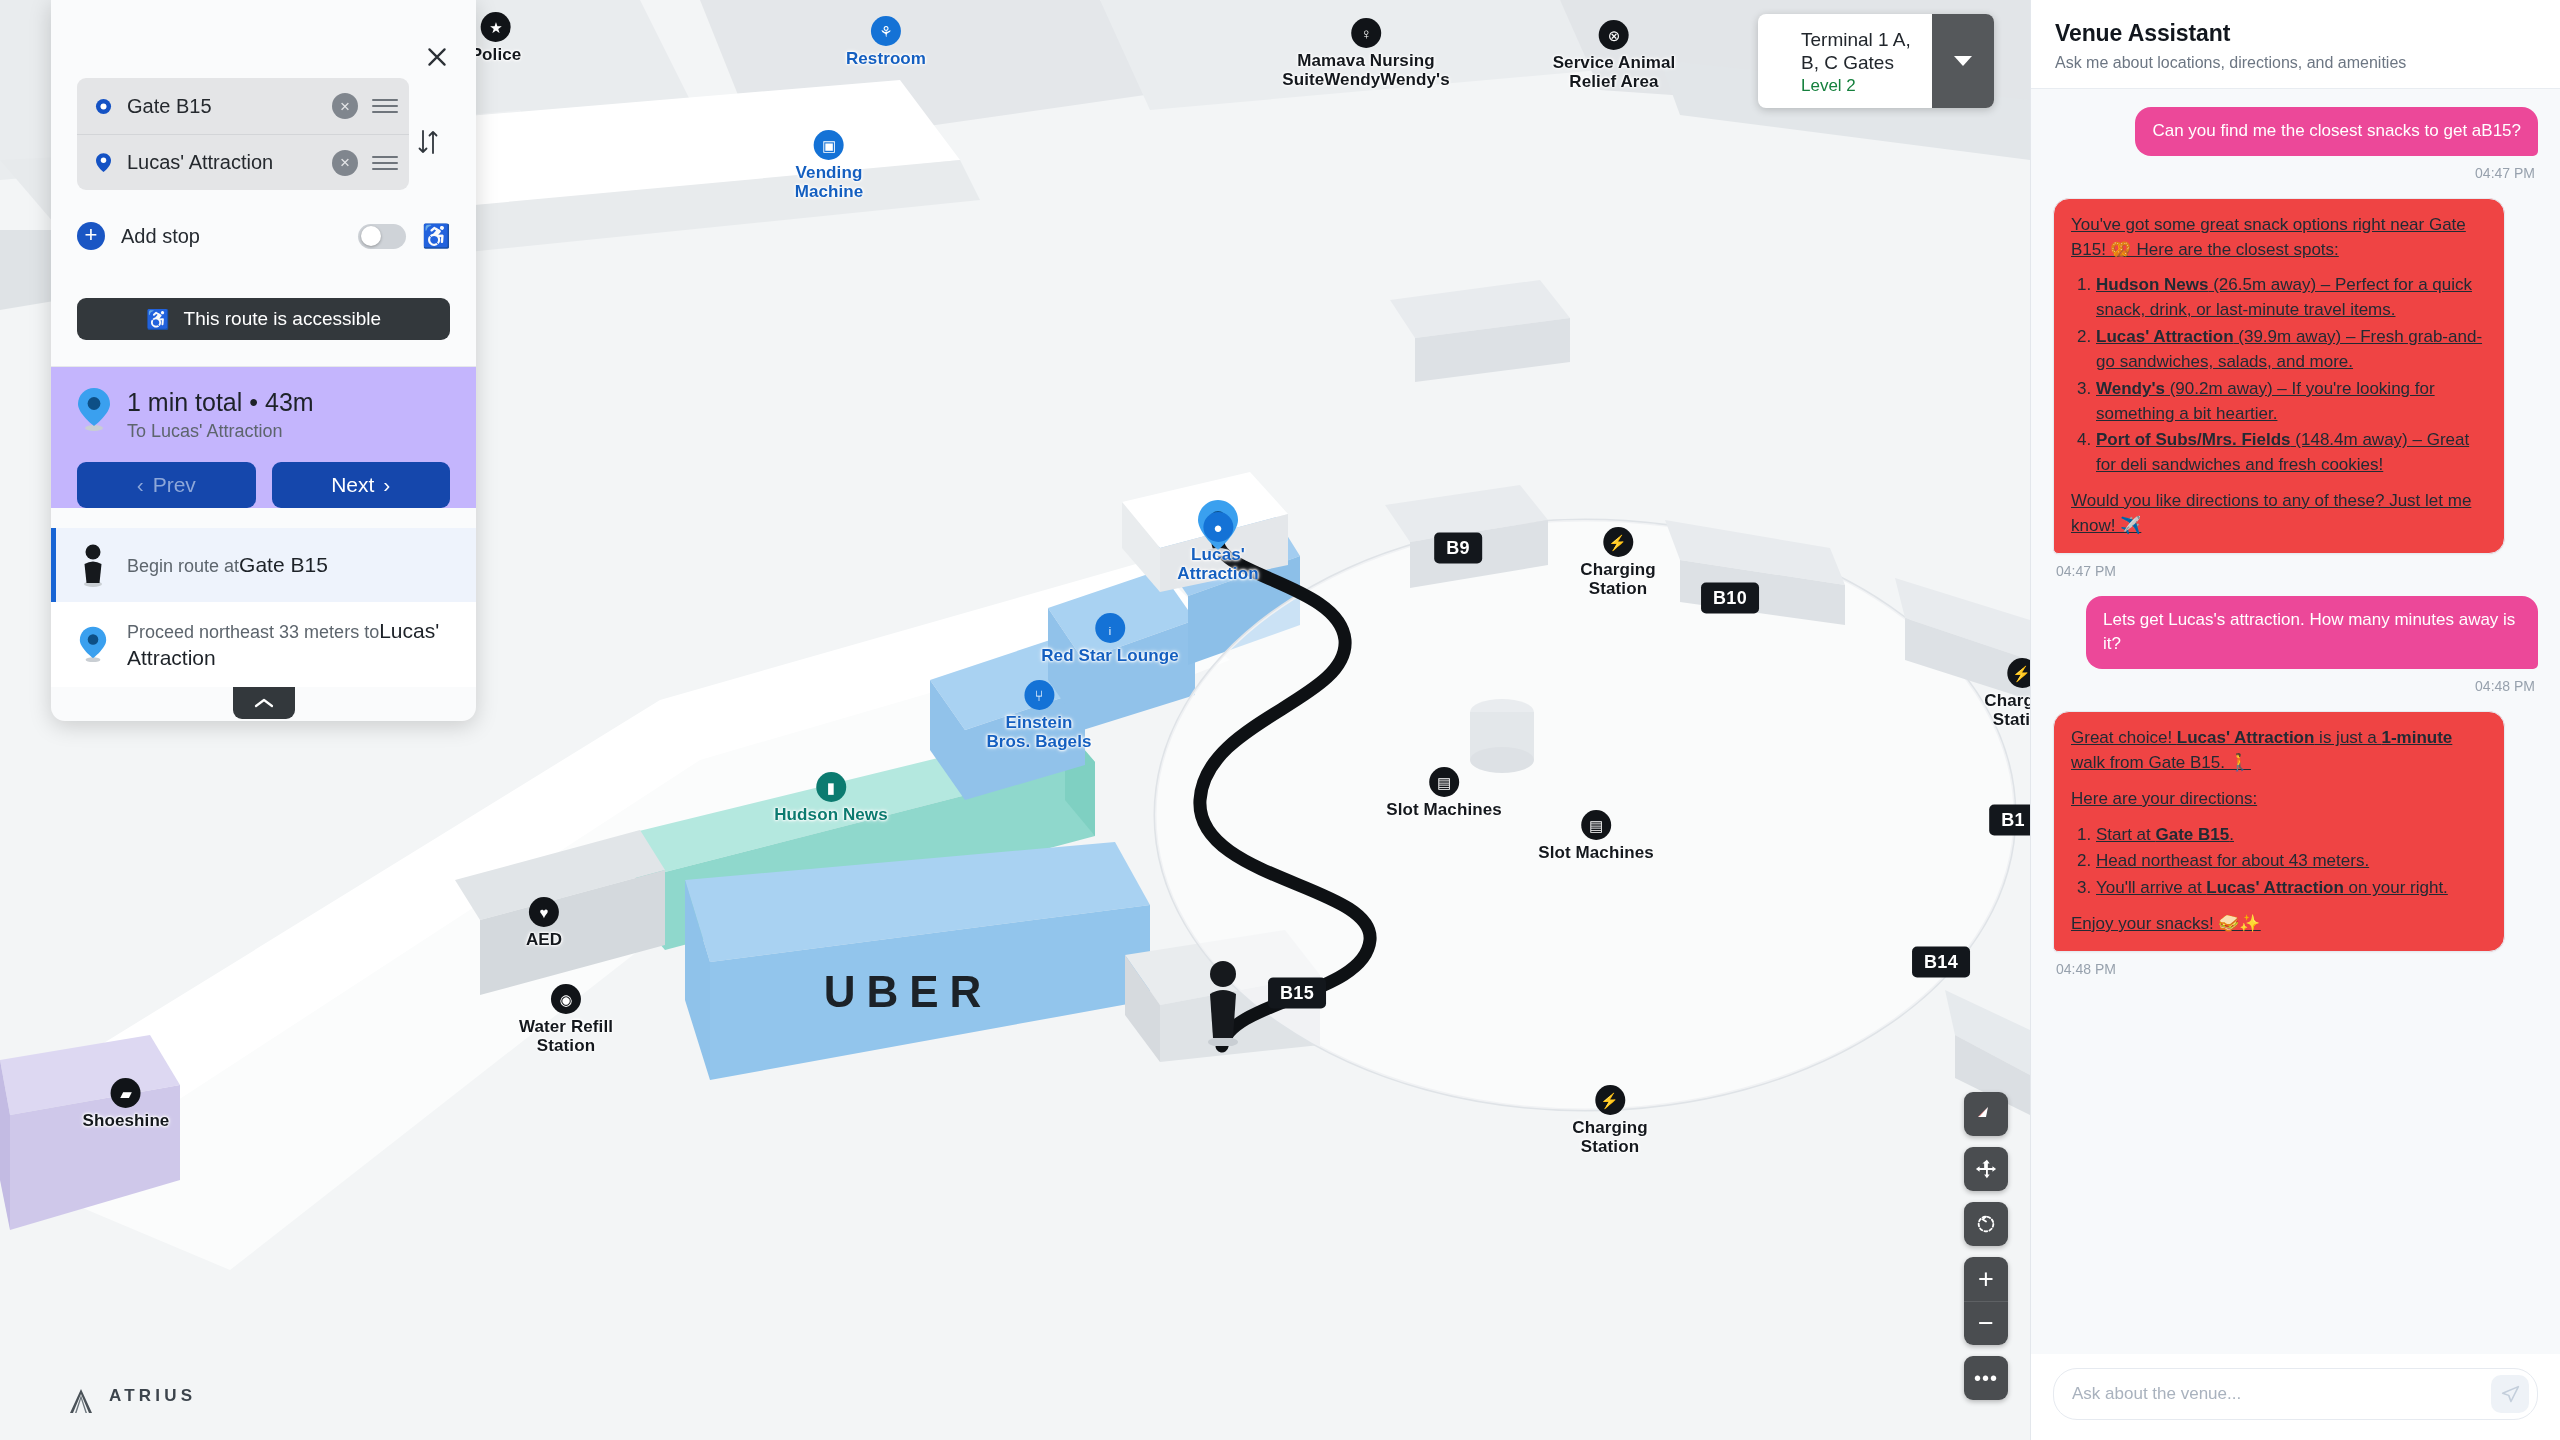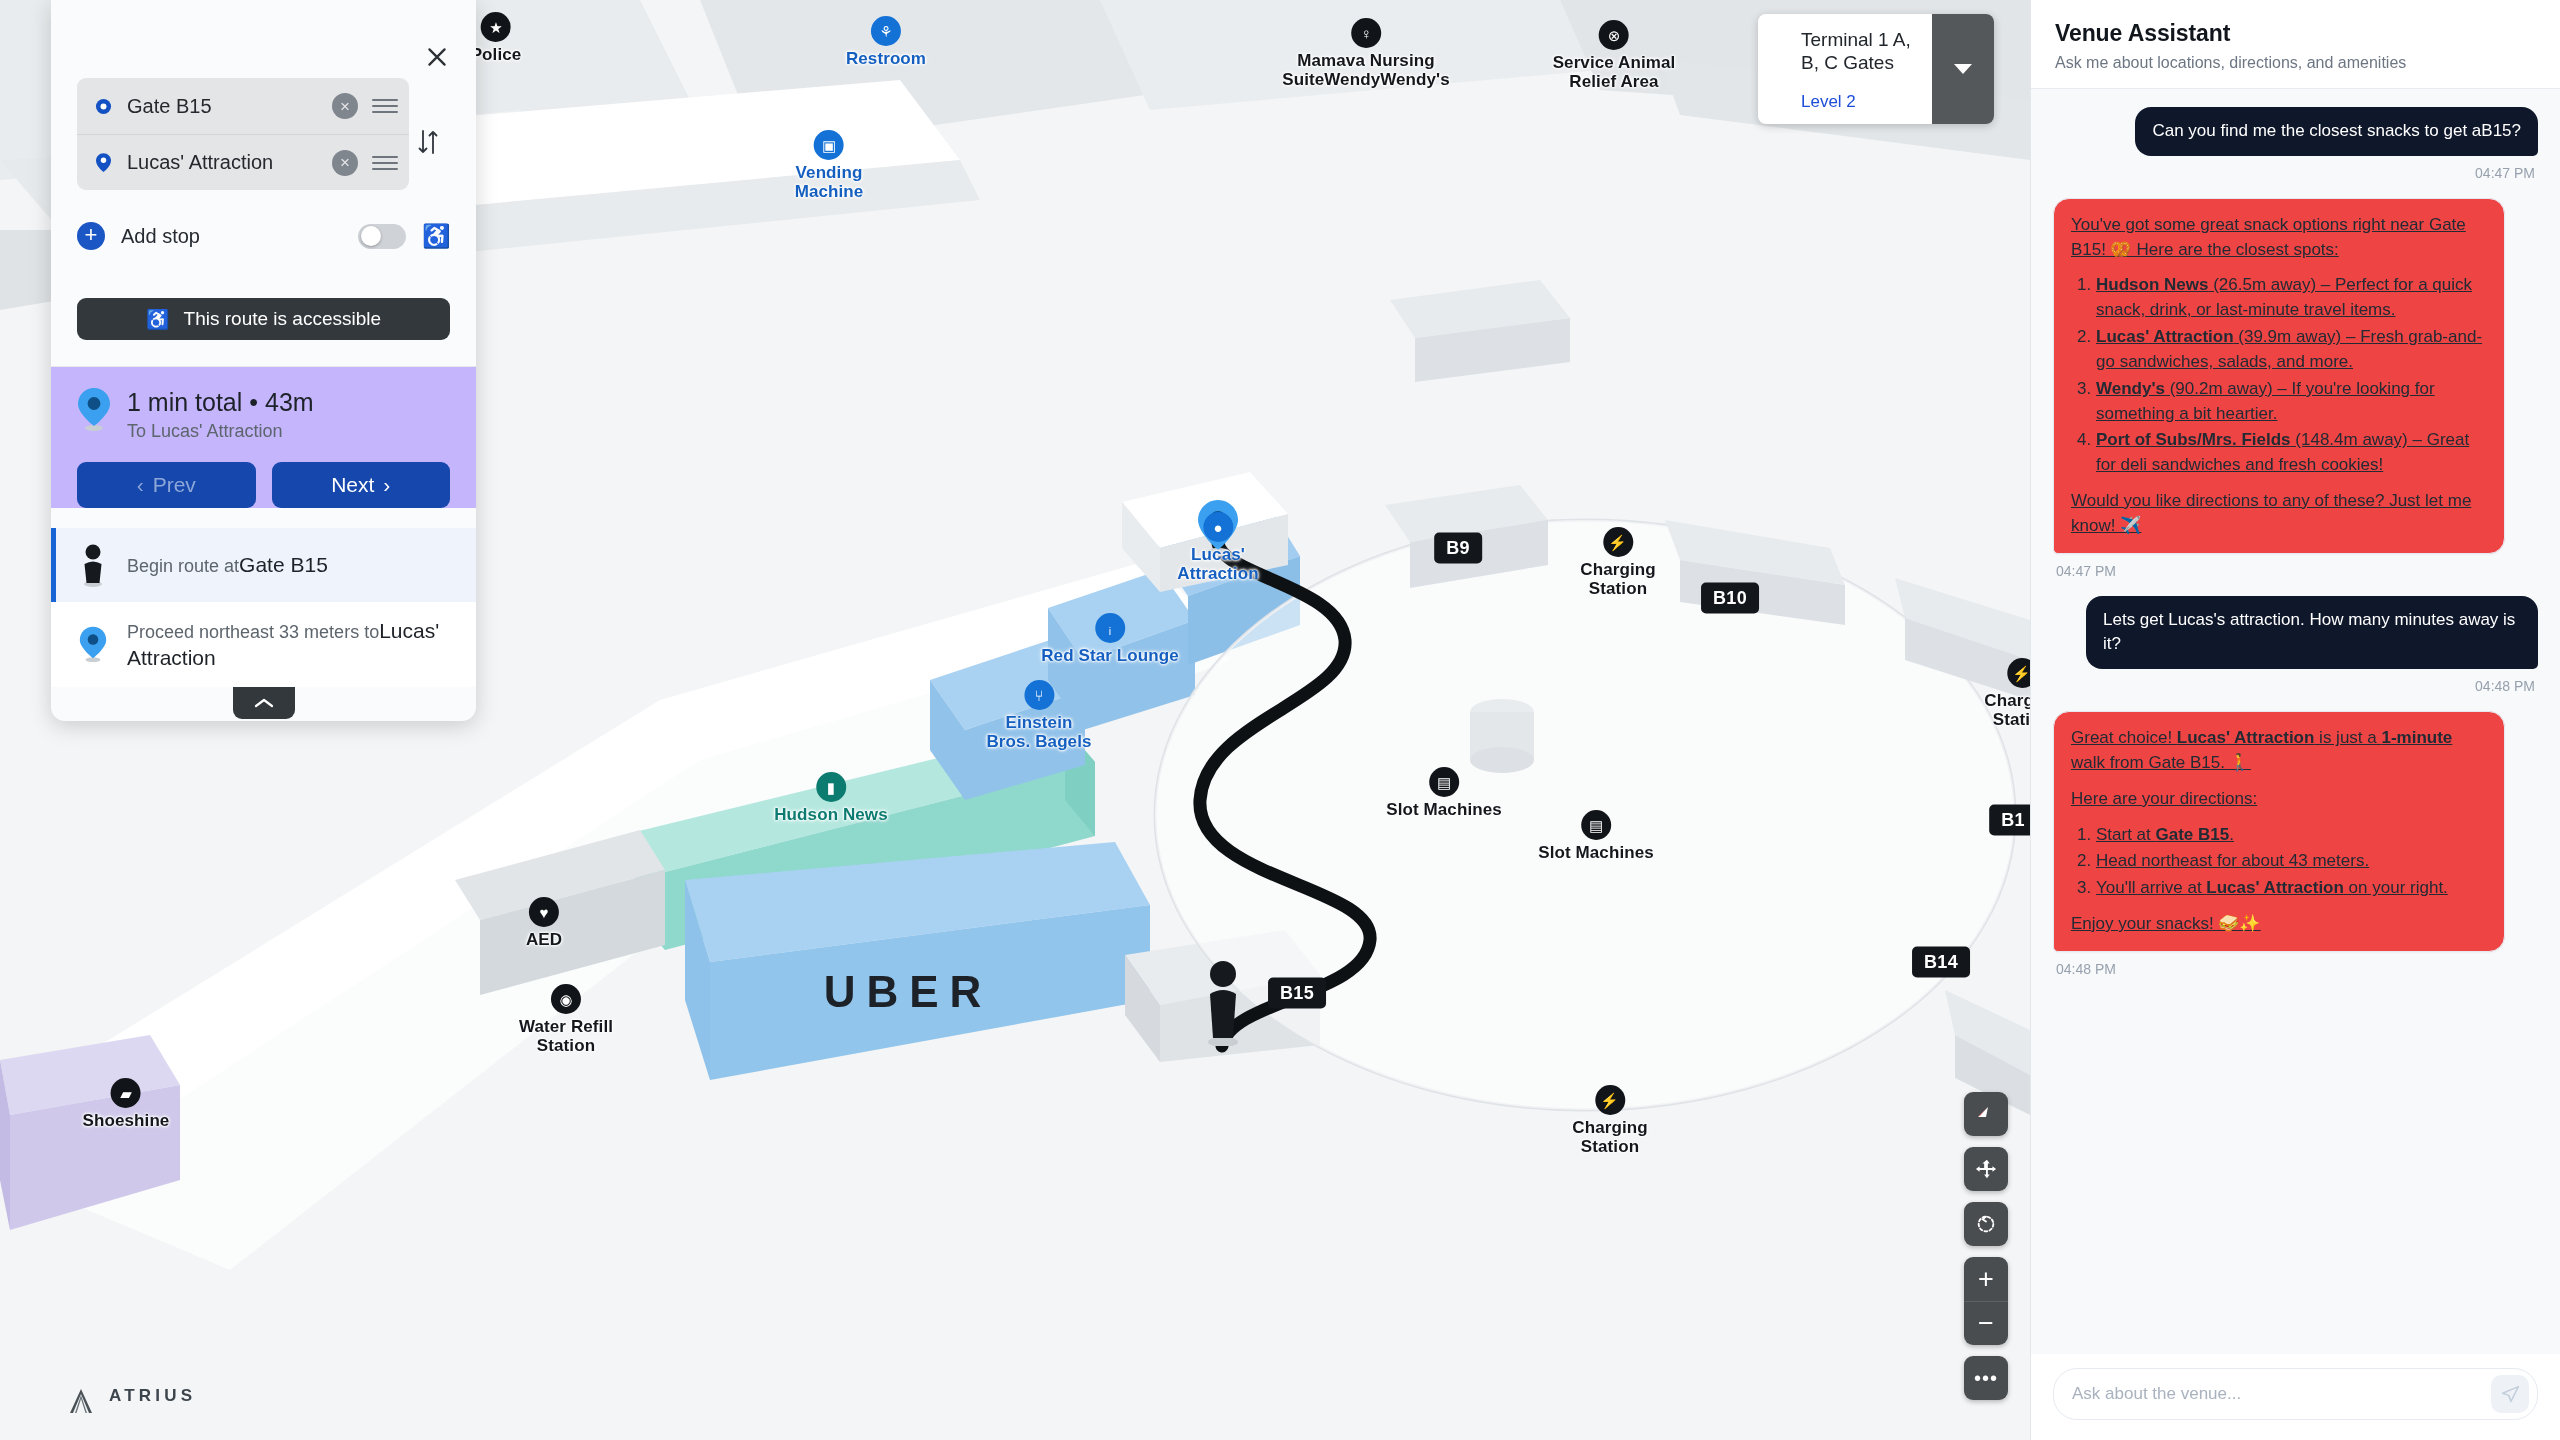--- a/index.html
+++ b/index.html
@@ -59,21 +59,21 @@
     position: absolute; top: 14px; left: 1758px;
     display: flex; align-items: stretch;
     background: #fff; border-radius: 8px;
     box-shadow: 0 2px 9px rgba(0,0,0,.2);
     overflow: hidden; width: 236px; min-height: 88px; padding-left: 27px;
   }
   .level-select .txt { flex: 1; padding: 14px 12px 12px 16px; }
   .level-select .name {
     font-size: 19px; color: #21262c; line-height: 1.22; font-weight: 400;
   }
-  .level-select .lvl { font-size: 17px; color: #1d4ed8; margin-top: 18px; }
+  .level-select .lvl { font-size: 17px; color: #15803d; margin-top: 2px; }
   .level-select .caret {
     width: 62px; background: #55585b;
     display: flex; align-items: center; justify-content: center;
   }
   .level-select .caret::after {
     content: ""; border-left: 9px solid transparent; border-right: 9px solid transparent;
     border-top: 10px solid #fff;
   }
 
   
@@ -221,21 +221,21 @@
     display: flex; flex-direction: column; gap: 3px;
   }
   .msg { display: flex; flex-direction: column; }
   .msg.user { align-items: flex-end; }
   .msg.bot  { align-items: flex-start; }
   .bubble {
     max-width: 452px; border-radius: 16px;
     font-size: 17px; line-height: 1.46;
   }
   .msg.user .bubble {
-    background: #0f172a; color: #fff; padding: 12px 17px;
+    background: #ec4899; color: #fff; padding: 12px 17px;
     border-bottom-right-radius: 5px;
   }
   .msg.bot .bubble {
     background: #ef4444; color: #232a33; padding: 14px 17px;
     border: 1px solid #e6eaf0; border-bottom-left-radius: 5px;
     box-shadow: 0 1px 2px rgba(16,24,40,.04);
     text-decoration: underline;
   }
   .bubble p + p, .bubble ol + p, .bubble p + ol { margin-top: 11px; }
   .bubble ol { margin: 0; padding-left: 25px; }

